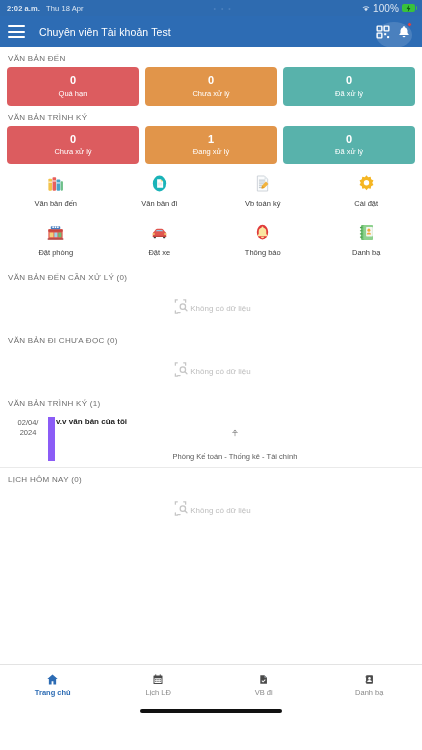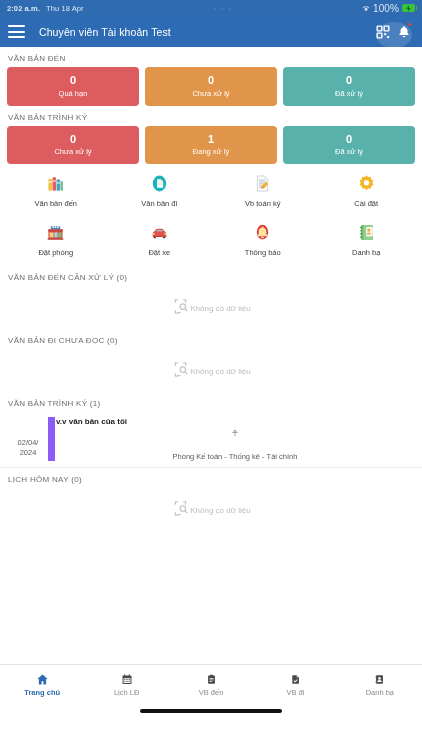--- a/index.html
+++ b/index.html
@@ -69,21 +69,21 @@
   
   .empty { display:flex; flex-direction:row; align-items:center; justify-content:center; padding:11px 0 13px 0; }
   .empty-ico { width:19px; height:19px; color:#c6c6c6; }
   .empty-ico svg { display:block; }
   .empty-txt { font-size:8px; color:#bdbdbd; margin-top:4px; }
 
   
   .doc-row { display:flex; padding:5px 8px 6px 8px; border-bottom:1px solid #eaeaea; cursor:pointer; }
   .doc-date {
     width:40px; flex:0 0 40px; text-align:center; font-size:7.5px;
-    color:#5a5a5a; line-height:1.35; padding-top:1px;margin-top:20px;
+    color:#5a5a5a; line-height:1.35; padding-top:1px;
   }
   .doc-main { flex:1; border-left:7px solid #8b5cf6; padding-left:1px; }
   .doc-title { font-size:8px; font-weight:700; color:#1c1c1c; }
   .doc-sub { font-size:7.5px; color:#5a5a5a; margin-top:3px; display:flex; align-items:center; gap:13px;flex-direction:column; }
   .doc-sub-ico { color:#7a7a7a; font-size:8px; line-height:1; }
 
   
   .botnav {
     flex:0 0 auto; height:40px; border-top:1px solid #e3e3e3;
     background:#fff; display:flex; align-items:center;
@@ -400,34 +400,20 @@
               <rect x="10.9" y="14.7" width="2.2" height="2.2"></rect>
               <rect x="15.2" y="14.7" width="2.2" height="2.2"></rect>
           </g>
           <rect x="6.5" y="1.6" width="2" height="4" rx="1"></rect>
             <rect x="15.5" y="1.6" width="2" height="4" rx="1"></rect>
         </svg>
       </div>
       <div class="nav-lbl">Lịch LĐ</div>
     </div>
 
-    <div class="nav-item">
-      <div class="nav-ico">
-        <svg width="11" height="13" viewBox="0 0 24 24" fill="currentColor">
-          <rect x="4.5" y="3.5" width="15" height="18" rx="1.6"></rect>
-          <rect x="8.5" y="1.6" width="7" height="3.6" rx="1.2"></rect>
-          <g fill="#fff">
-            <rect x="7.6" y="9" width="8.8" height="1.5"></rect>
-            <rect x="7.6" y="12.2" width="8.8" height="1.5"></rect>
-            <rect x="7.6" y="15.4" width="5.8" height="1.5"></rect>
-          </g>
-        </svg>
-      </div>
-      <div class="nav-lbl">VB đến</div>
-    </div>
 
     <div class="nav-item">
       <div class="nav-ico">
         <svg width="11" height="13" viewBox="0 0 24 24" fill="currentColor">
           <path d="M5 2.5h9l5.5 5.5v13.5H5z"></path>
           <path d="M14 2.5l5.5 5.5H14z" fill="#9aa0a6"></path>
           <path d="M9 13.6l2.1 2.2 4.2-4.4 1.4 1.5-5.6 5.9L7.6 15z" fill="#fff"></path>
         </svg>
       </div>
       <div class="nav-lbl">VB đi</div>

